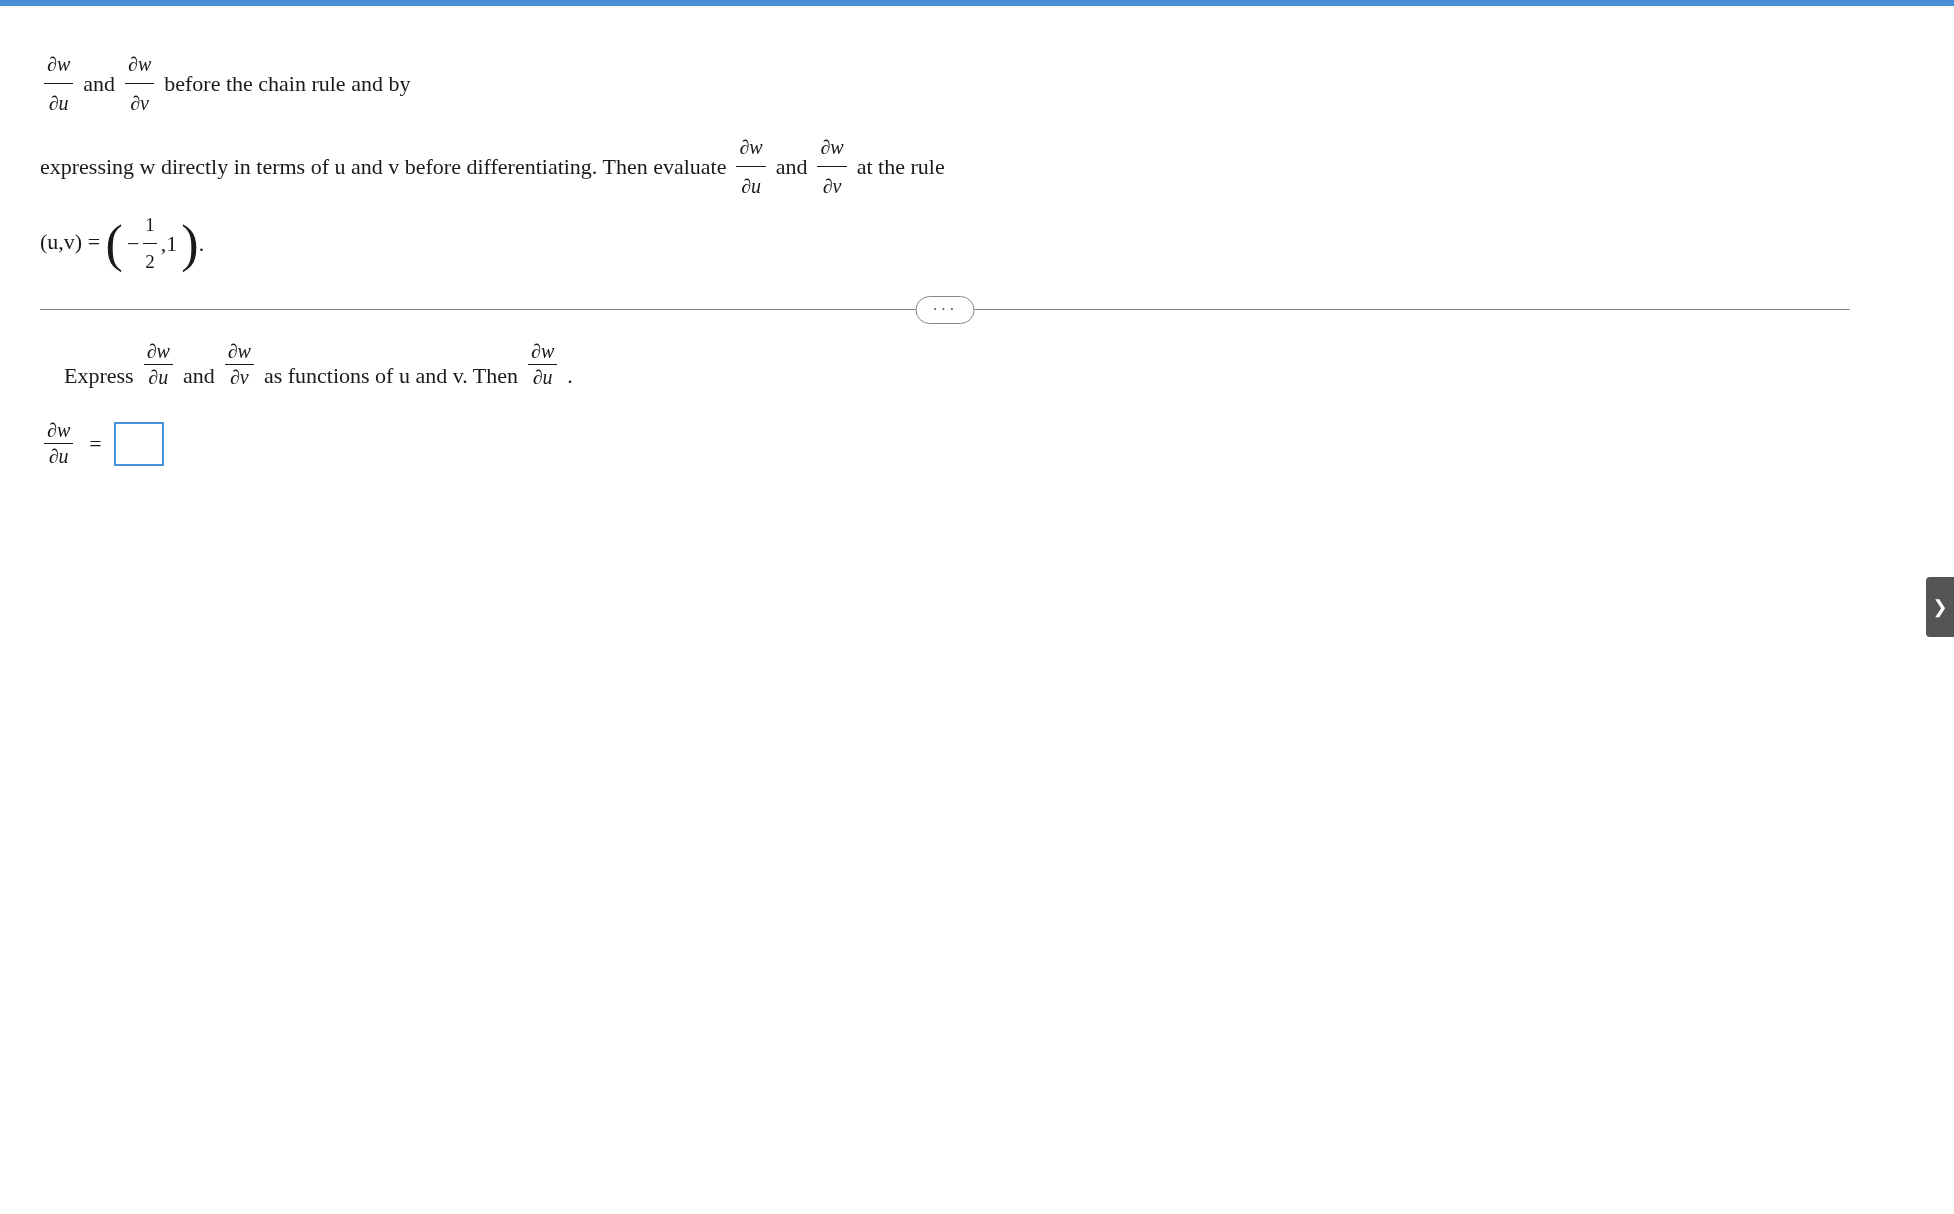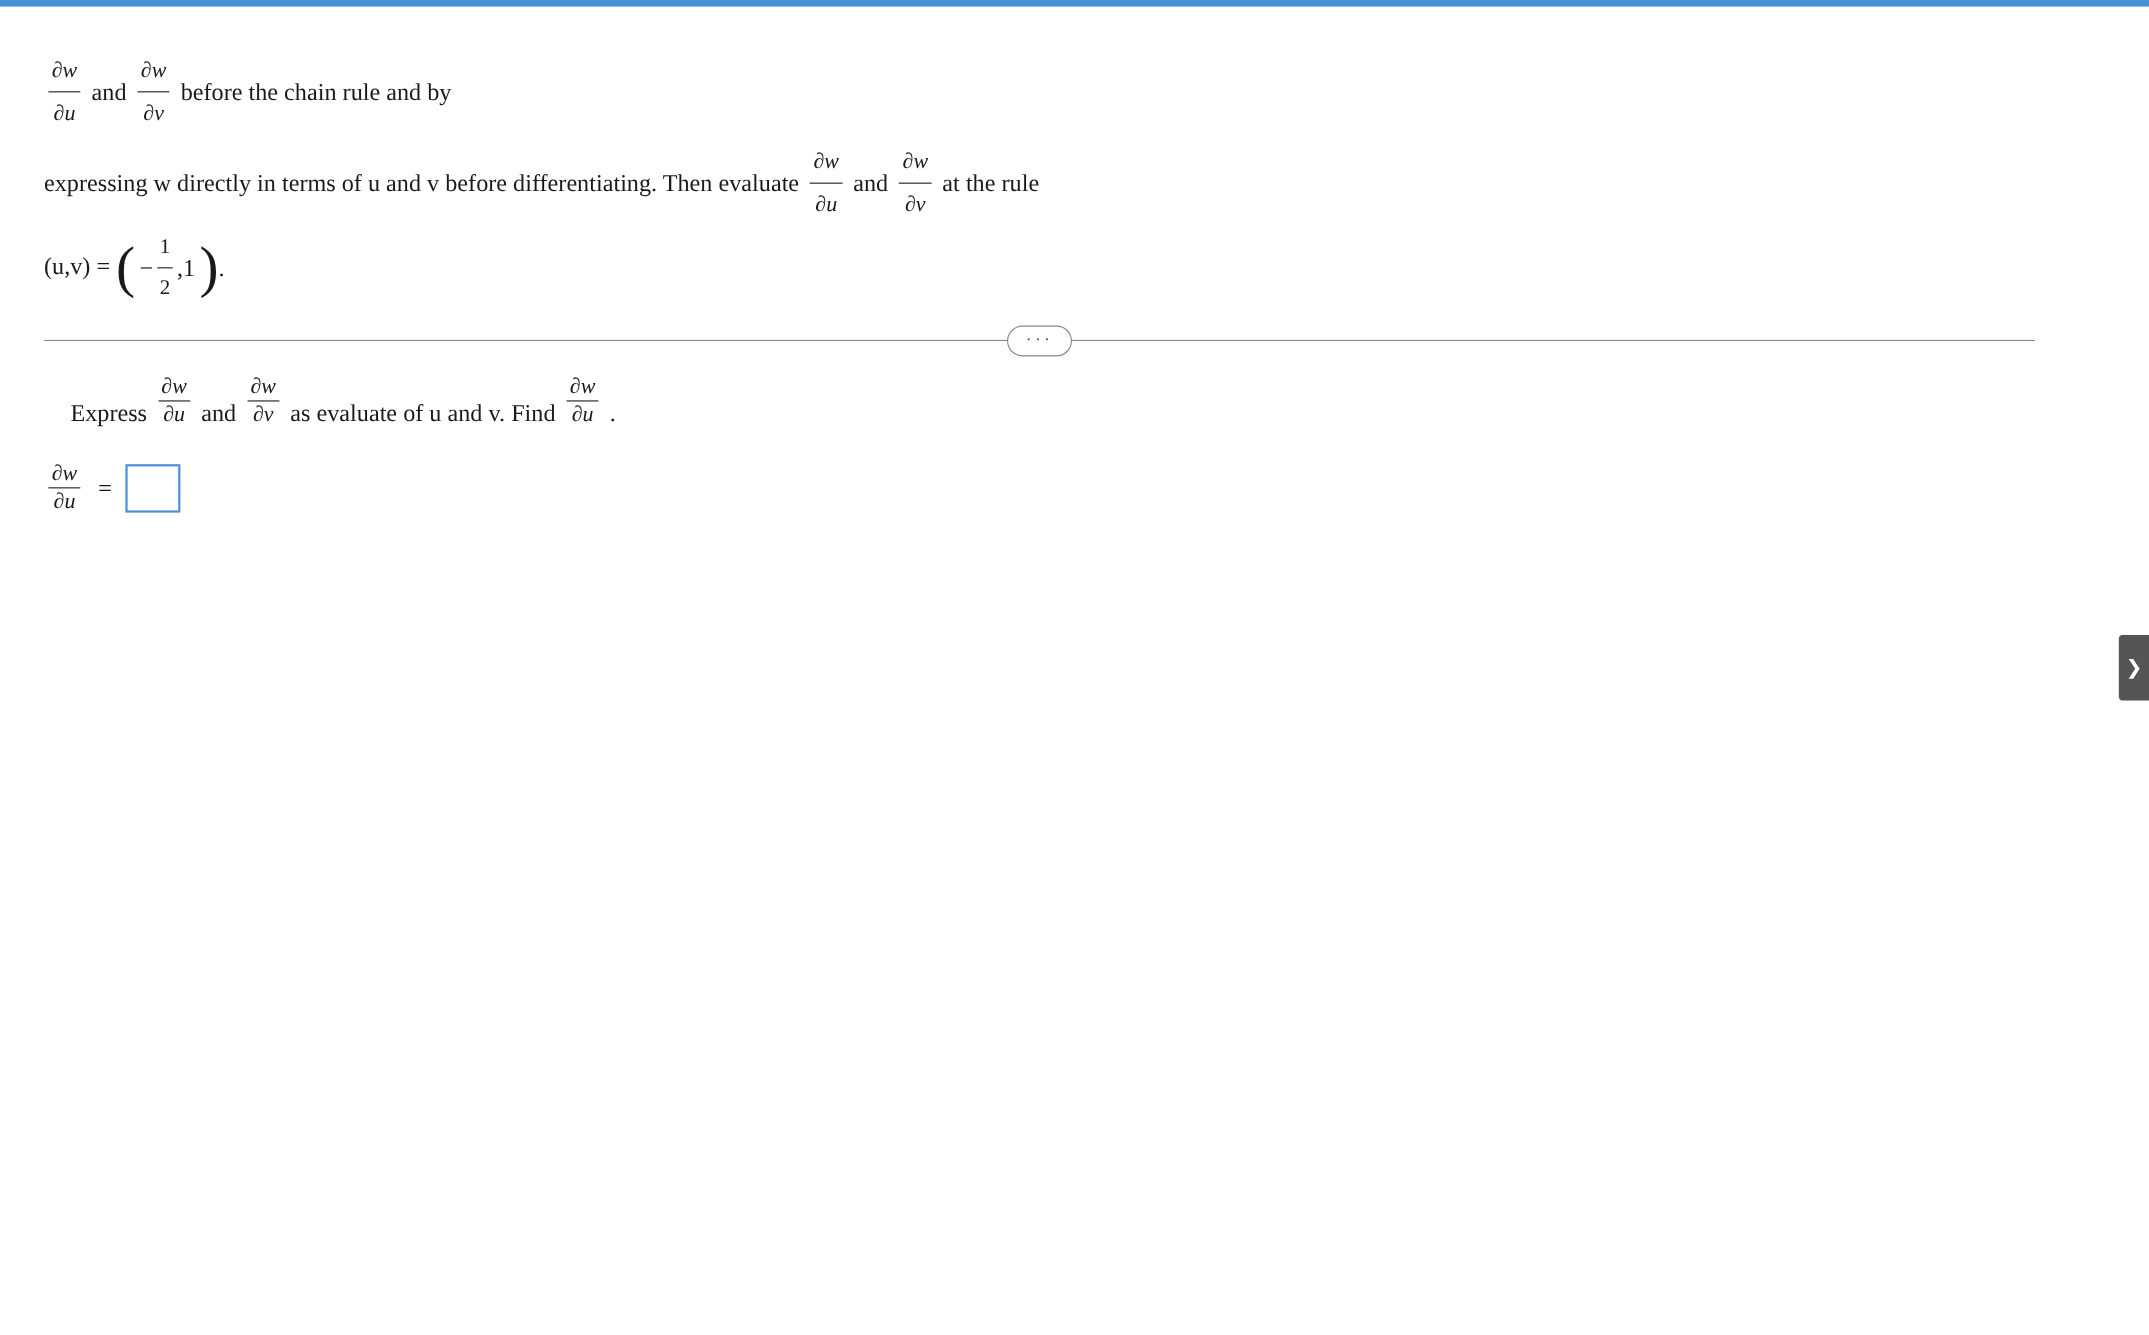--- a/index.html
+++ b/index.html
@@ -242,21 +242,21 @@
       <span>Express</span>
       <span class="fraction">
         <span class="numerator partial">∂w</span>
         <span class="denominator partial">∂u</span>
       </span>
       <span>and</span>
       <span class="fraction">
         <span class="numerator partial">∂w</span>
         <span class="denominator partial">∂v</span>
       </span>
-      <span>as evaluate of u and v. Find</span>
+      <span>as functions of u and v. Then</span>
       <span class="fraction">
         <span class="numerator partial">∂w</span>
         <span class="denominator partial">∂u</span>
       </span>
       <span>.</span>
     </div>
 
     <div class="answer-line">
       <span class="fraction">
         <span class="numerator partial">∂w</span>

